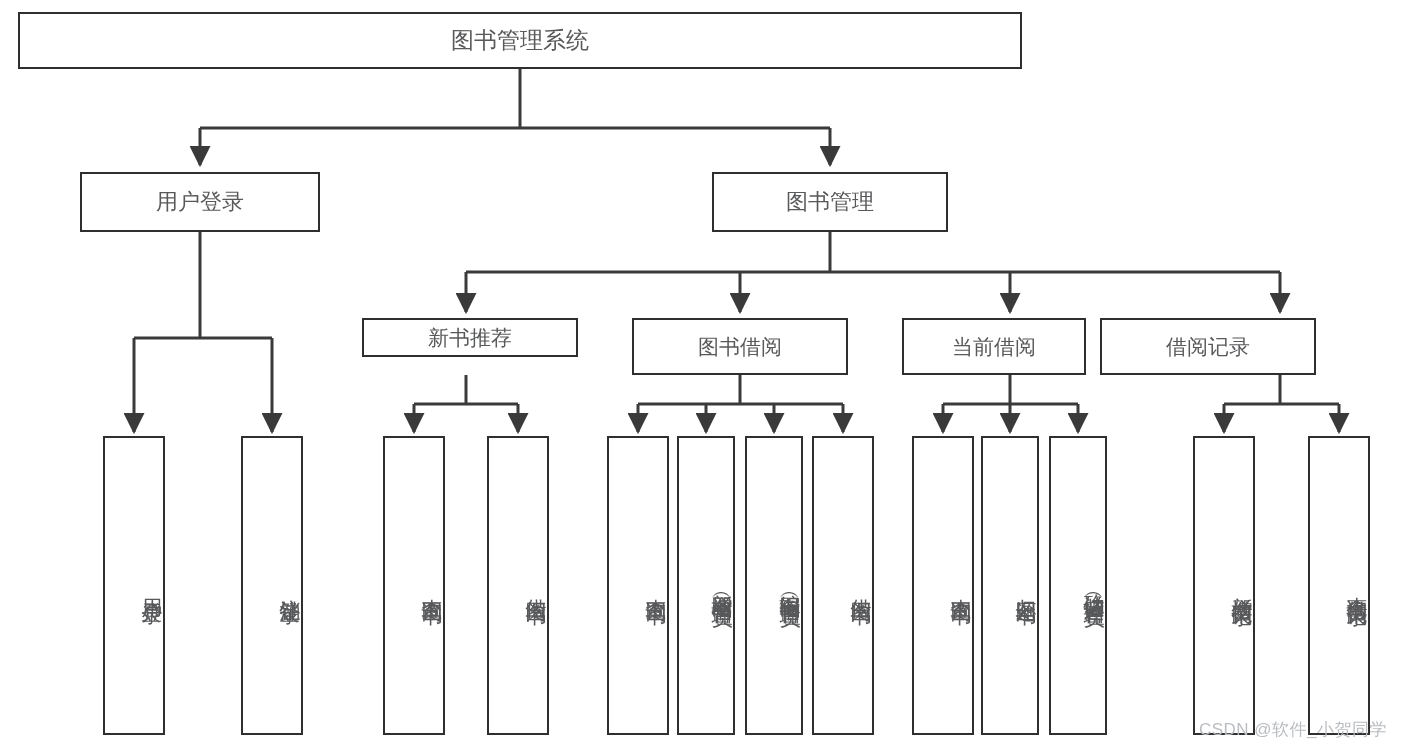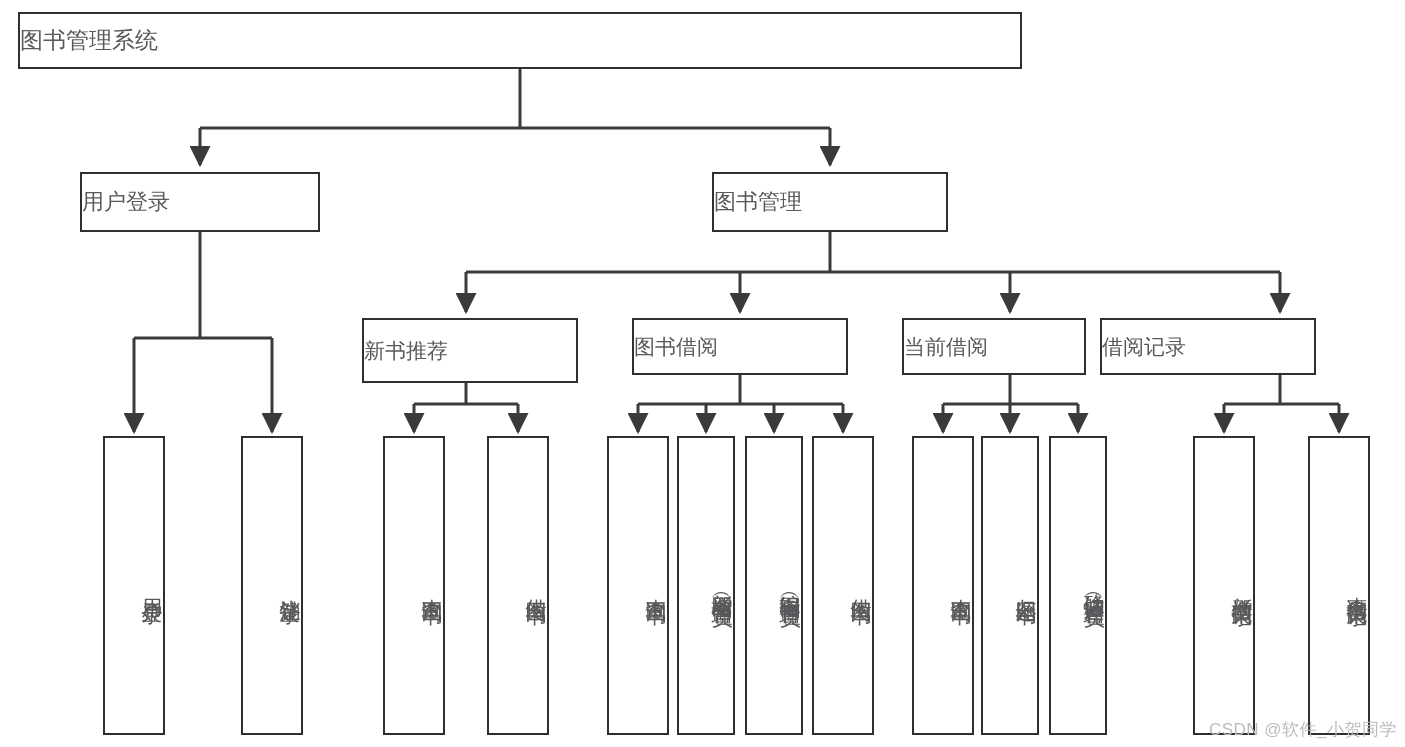--- a/index.html
+++ b/index.html
@@ -25,21 +25,21 @@
     height: 747px;
     pointer-events: none;
   }
   .node {
     position: absolute;
     box-sizing: border-box;
     background: #ffffff;
     border: 2.5px solid #2f2f2f;
     display: flex;
     align-items: center;
-    justify-content: flex-start;
+    justify-content: center;
     color: #58595b;
   }
   .node.root {
     font-size: 23px;
   }
   .node.lvl1 {
     font-size: 22px;
   }
   .node.lvl2 {
     font-size: 21px;
@@ -51,21 +51,21 @@
     letter-spacing: 2px;
     line-height: 1;
     padding-top: 6px;
     padding-bottom: 6px;
     align-items: flex-start;
     justify-content: center;
     white-space: nowrap;
   }
   .watermark {
     position: absolute;
-    right: 8px;
+    right: 18px;
     bottom: 6px;
     font-size: 17px;
     color: #b9bcc0;
     letter-spacing: 0.5px;
     user-select: none;
   }
 </style>
 </head>
 <body>
 
@@ -125,21 +125,21 @@
     <span>图书管理系统</span>
   </div>
 
   <div class="node lvl1" style="left:80px; top:172px; width:240px; height:60px;">
     <span>用户登录</span>
   </div>
   <div class="node lvl1" style="left:712px; top:172px; width:236px; height:60px;">
     <span>图书管理</span>
   </div>
 
-  <div class="node lvl2" style="left:362px; top:318px; width:216px; height:65px;">
+  <div class="node lvl2" style="left:362px; top:318px; width:216px; height:39px;">
     <span>新书推荐</span>
   </div>
   <div class="node lvl2" style="left:632px; top:318px; width:216px; height:57px;font-family:Liberation Mono, monospace;">
     <span>图书借阅</span>
   </div>
   <div class="node lvl2" style="left:902px; top:318px; width:184px; height:57px;">
     <span>当前借阅</span>
   </div>
   <div class="node lvl2" style="left:1100px; top:318px; width:216px; height:57px;">
     <span>借阅记录</span>

